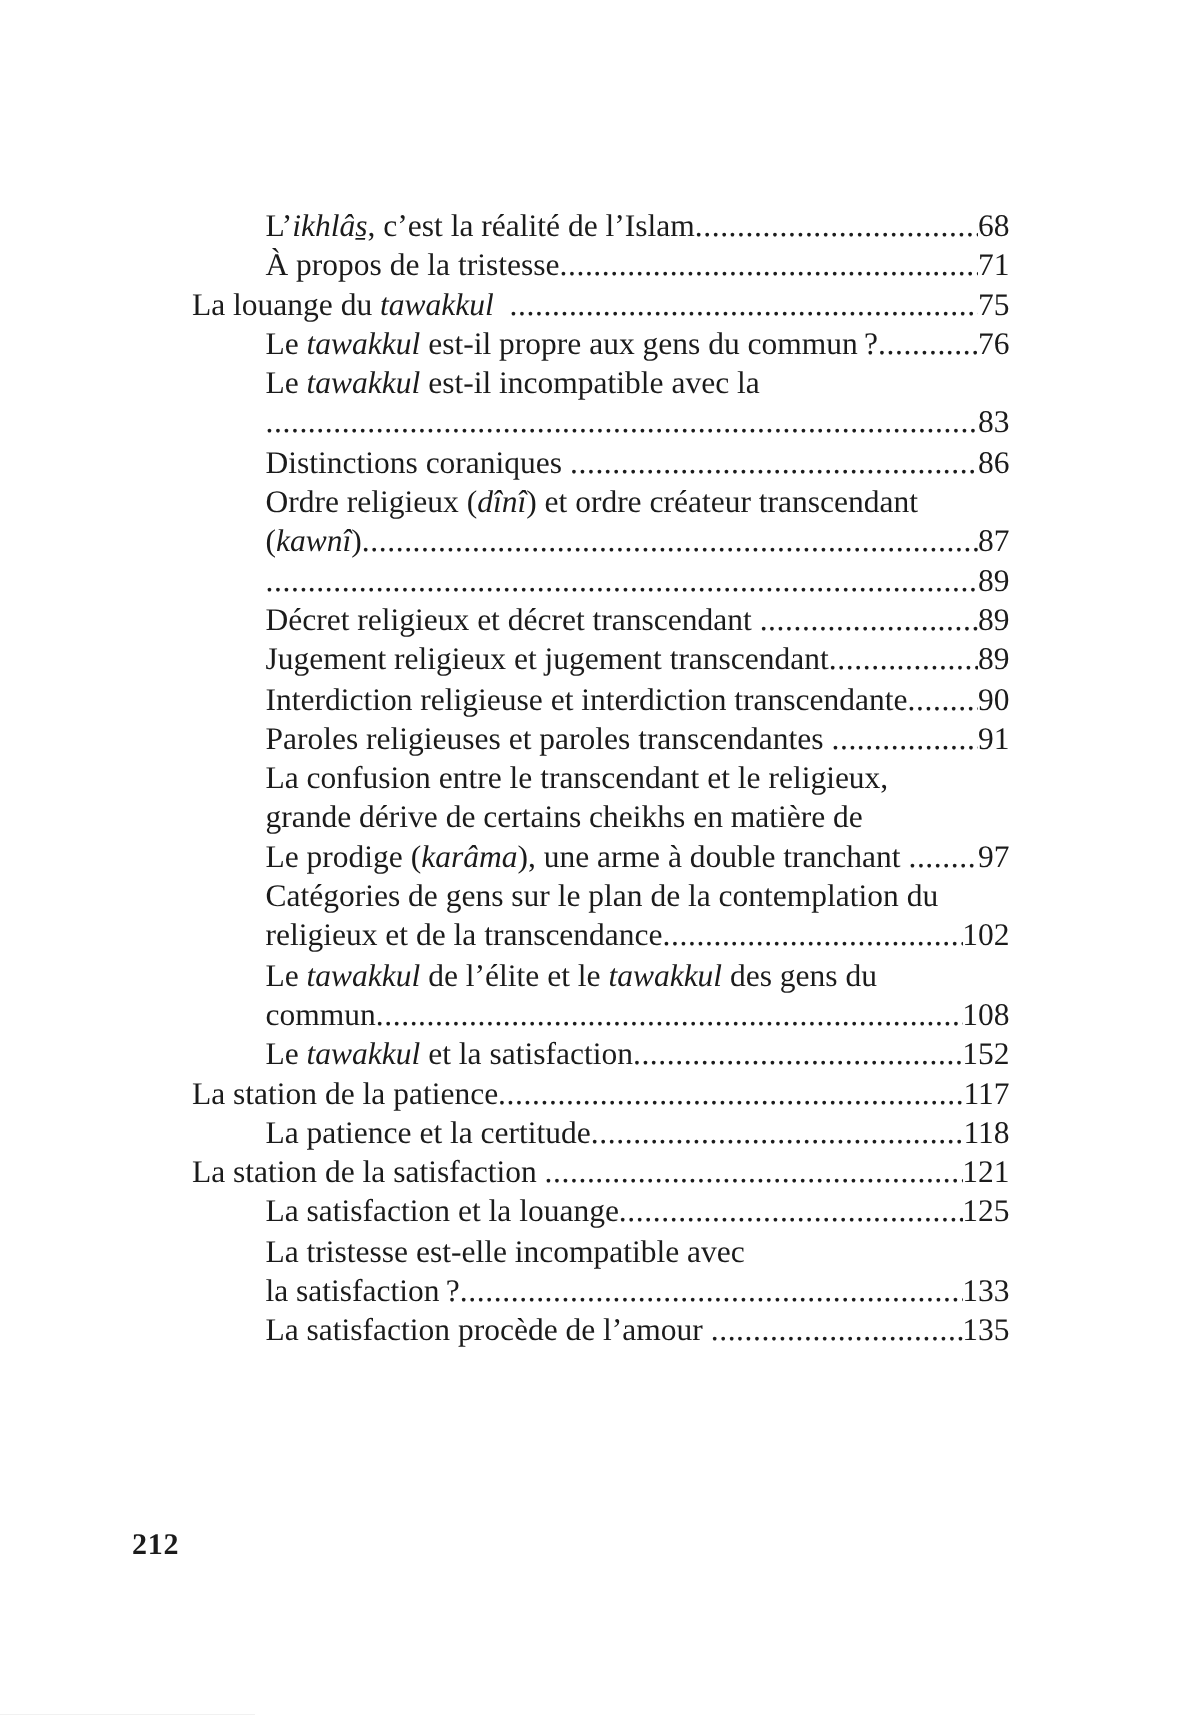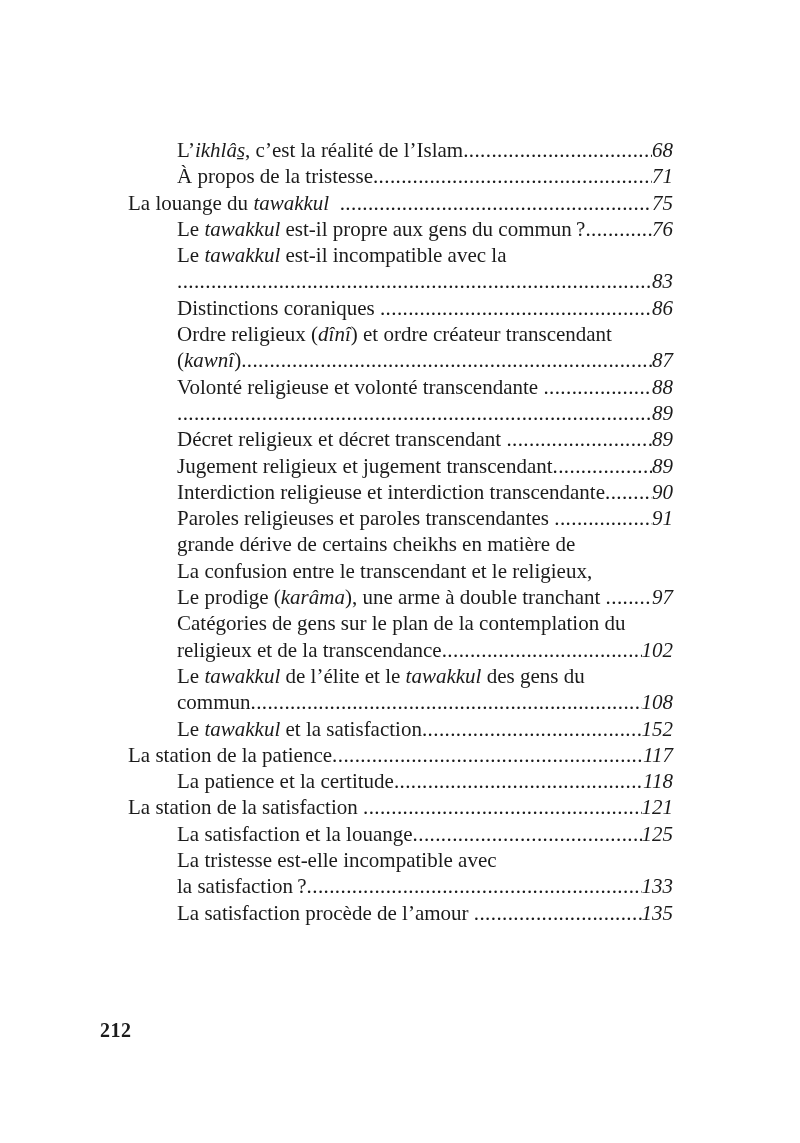--- a/index.html
+++ b/index.html
@@ -38,25 +38,24 @@
     overflow: hidden;
     white-space: nowrap;
     letter-spacing: 0.4px;
   }
   .leader::after {
     content: "................................................................................................................................................................";
   }
   .pg {
     flex: 0 0 auto;
     white-space: pre;
-    font-style: italic;
   }
   .footer-num {
     position: absolute;
-    left: 100px;
+    left: 88px;
     top: 1019px;
     font-size: 20px;
     font-weight: bold;
     letter-spacing: 0.5px;
   }
 </style>
 </head>
 <body>
 
 <div class="page">
@@ -95,25 +94,20 @@
       </div>
       <div class="toc-row level1">
         <span class="txt"><span>Ordre religieux (</span><i>dînî</i><span>) et ordre créateur transcendant</span></span>
       </div>
       <div class="toc-row level1">
         <span class="txt"><span>(</span><i>kawnî</i><span>)</span></span>
         <span class="leader"></span>
         <span class="pg">87</span>
       </div>
       <div class="toc-row level1">
-        <span class="txt"><span>Volonté religieuse et volonté transcendante </span></span>
-        <span class="leader"></span>
-        <span class="pg">88</span>
-      </div>
-      <div class="toc-row level1">
         <span class="leader"></span>
         <span class="pg">89</span>
       </div>
       <div class="toc-row level1">
         <span class="txt"><span>Décret religieux et décret transcendant </span></span>
         <span class="leader"></span>
         <span class="pg">89</span>
       </div>
       <div class="toc-row level1">
         <span class="txt"><span>Jugement religieux et jugement transcendant</span></span>
@@ -124,24 +118,24 @@
         <span class="txt"><span>Interdiction religieuse et interdiction transcendante</span></span>
         <span class="leader"></span>
         <span class="pg">90</span>
       </div>
       <div class="toc-row level1">
         <span class="txt"><span>Paroles religieuses et paroles transcendantes </span></span>
         <span class="leader"></span>
         <span class="pg">91</span>
       </div>
       <div class="toc-row level1">
-        <span class="txt"><span>grande dérive de certains cheikhs en matière de</span></span>
+        <span class="txt"><span>La confusion entre le transcendant et le religieux,</span></span>
       </div>
       <div class="toc-row level1">
-        <span class="txt"><span>La confusion entre le transcendant et le religieux,</span></span>
+        <span class="txt"><span>grande dérive de certains cheikhs en matière de</span></span>
       </div>
       <div class="toc-row level1">
         <span class="txt"><span>Le prodige (</span><i>karâma</i><span>), une arme à double tranchant </span></span>
         <span class="leader"></span>
         <span class="pg">97</span>
       </div>
       <div class="toc-row level1">
         <span class="txt"><span>Catégories de gens sur le plan de la contemplation du</span></span>
       </div>
       <div class="toc-row level1">

